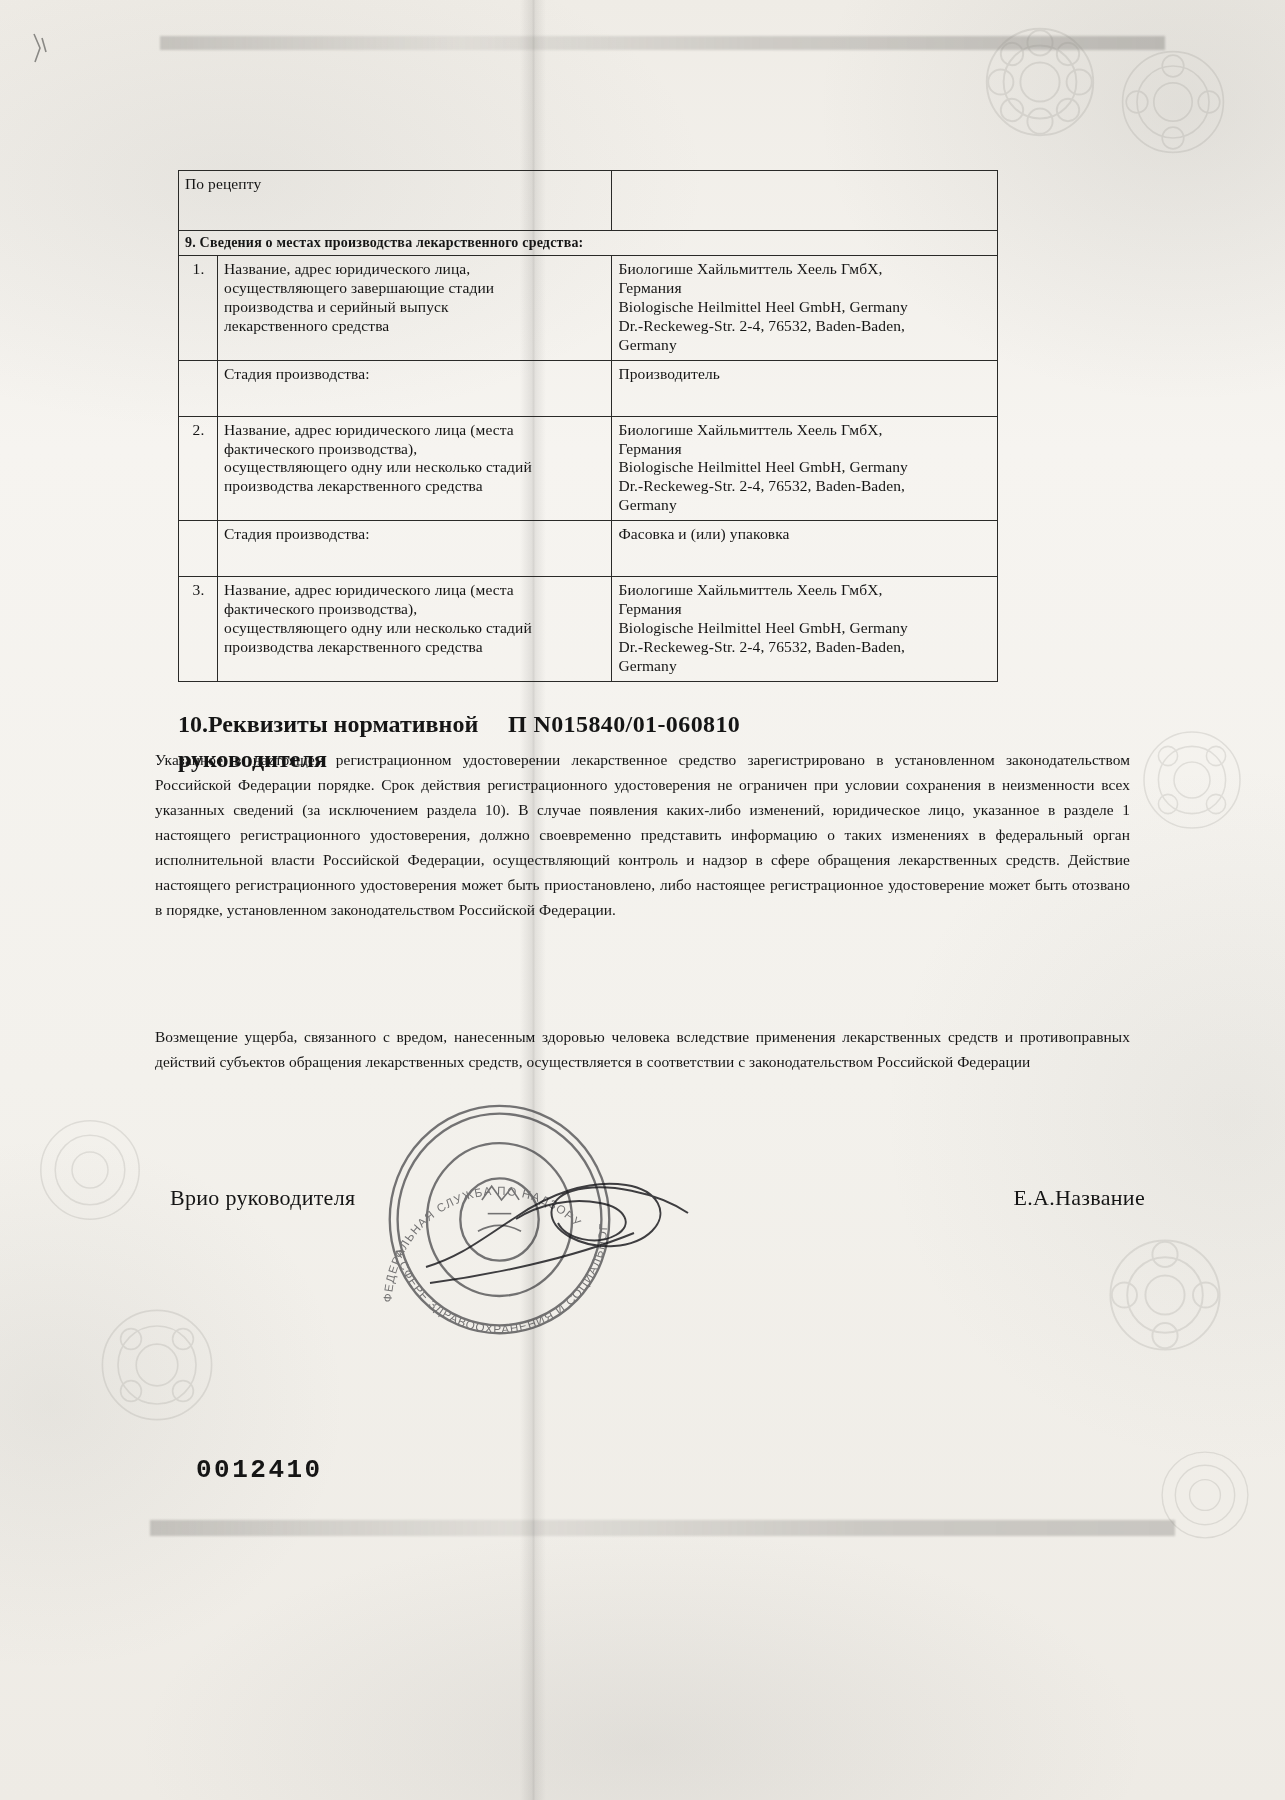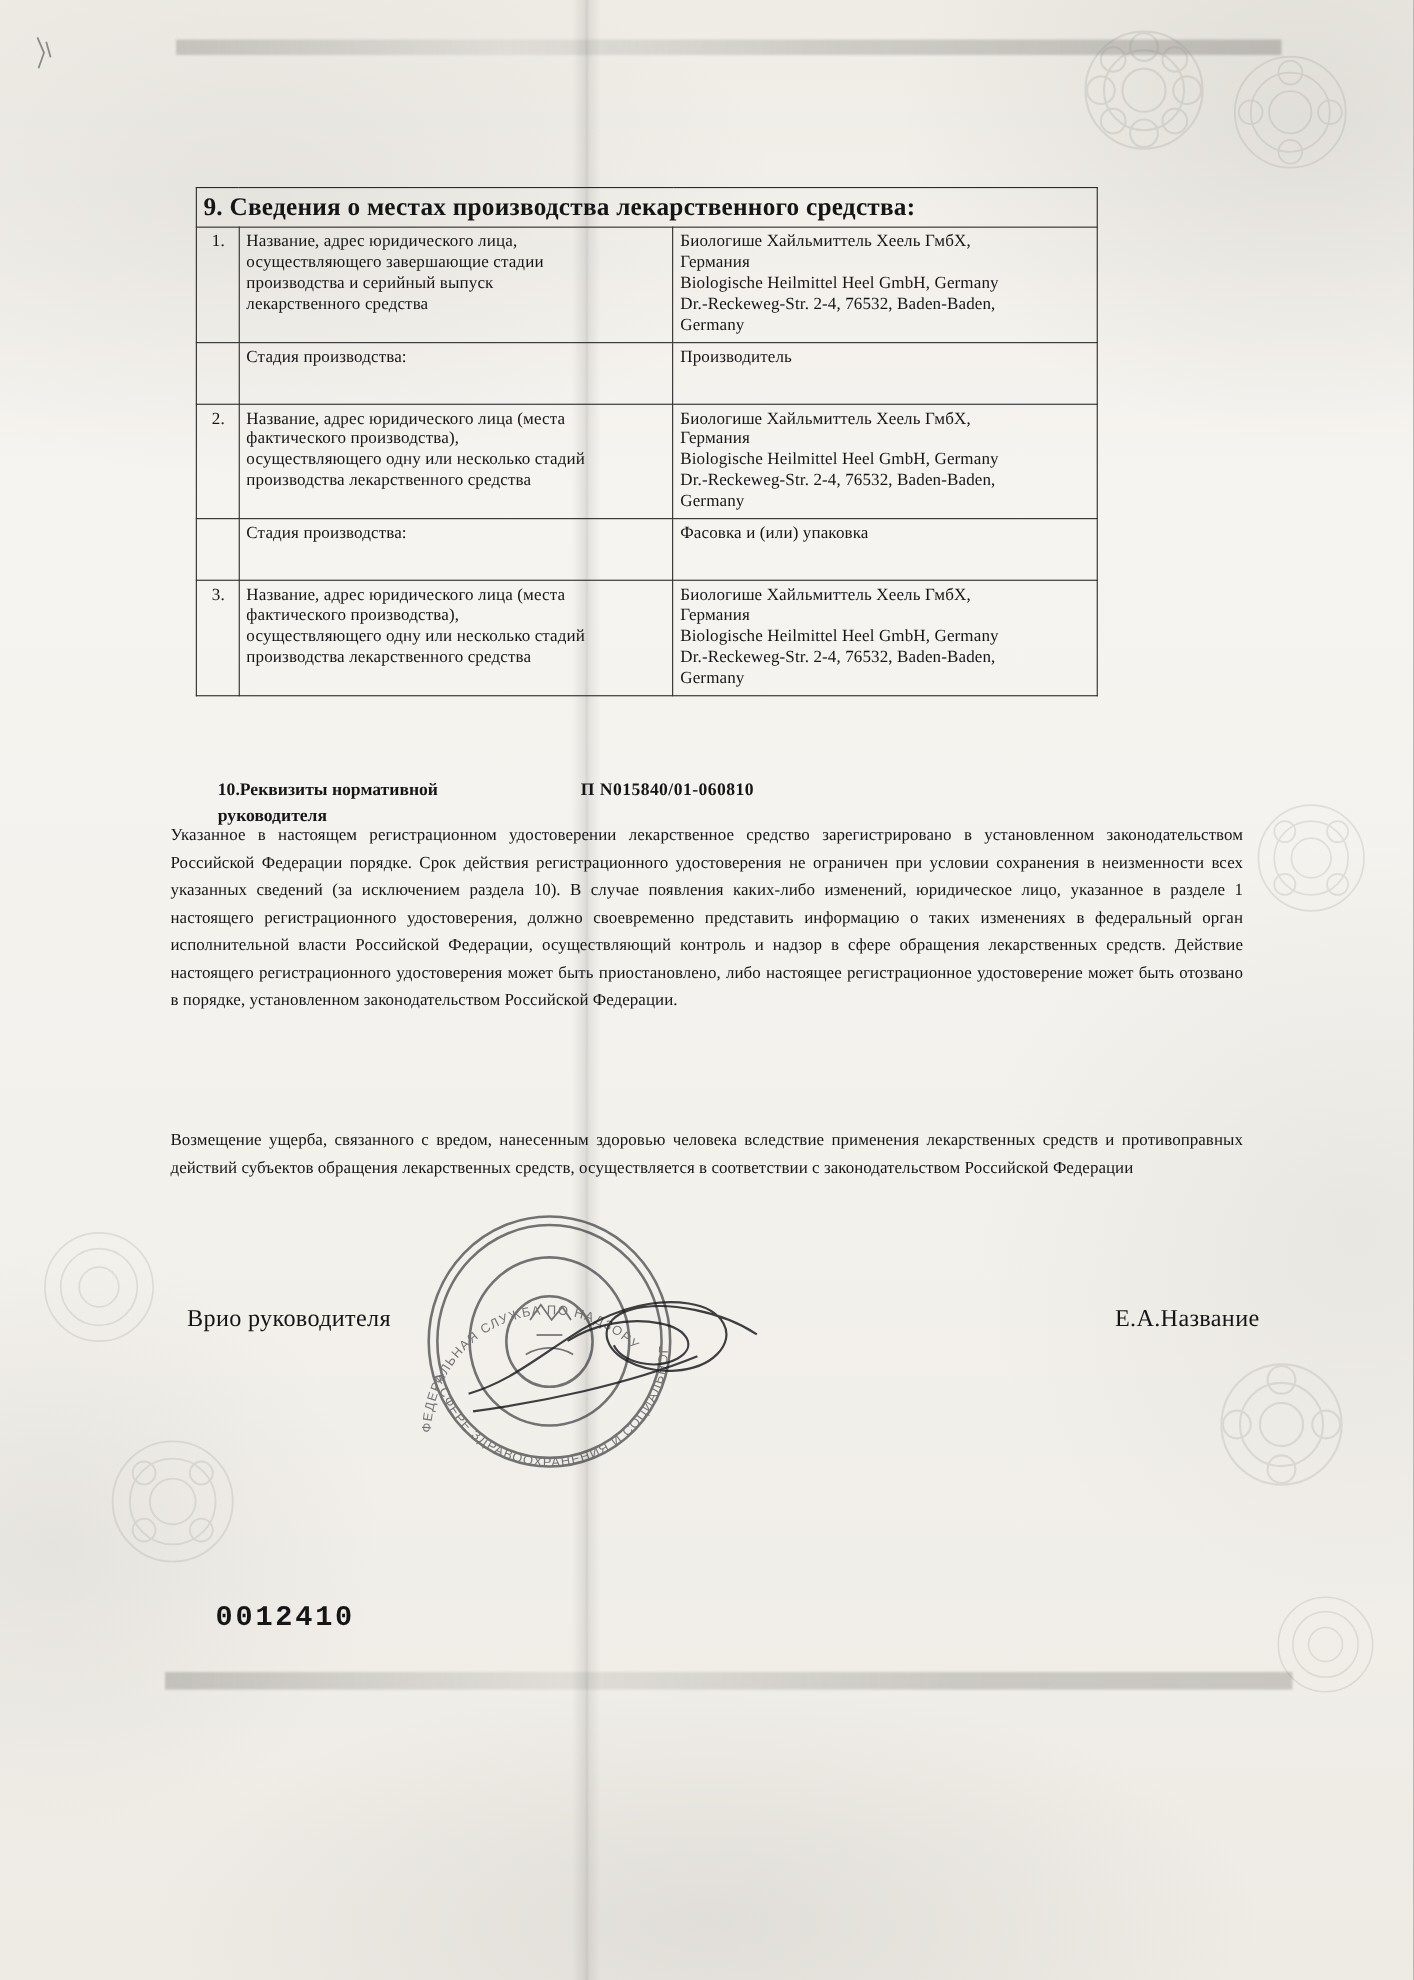--- a/index.html
+++ b/index.html
@@ -76,39 +76,38 @@
     padding: 4px 5px 5px 6px;
     vertical-align: top;
     letter-spacing: 0.1px;
   }
   .col-num  { width: 28px; text-align: center; vertical-align: middle; border-right: none; }
   .col-label{ width: 400px; border-left: none; }
   .col-val  { width: 392px; }
   .row-pres td { height: 50px; }
   .section-head td {
     font-weight: bold;
-    font-size: 23px;
+    font-size: 14px;
     border-left: 1.3px solid #2a2a28;
     border-right: 1.3px solid #2a2a28;
     padding: 3px 4px 4px 6px;
     letter-spacing: 0.2px;
   }
   .stage-row td { height: 46px; margin-left: 12px; }
   .tline { display: block; }
 
   
   .sec10 {
     position: absolute;
     left: 178px;
     top: 707px;
     width: 820px;
-    font-size: 16px;
+    font-size: 24px;
     font-weight: bold;
     line-height: 1.45;
-    margin-left: 20px;
   }
   .sec10 .sec10-title { display: inline-block; width: 330px; vertical-align: top; }
   .sec10 .sec10-num   { display: inline-block; font-weight: bold; letter-spacing: 0.4px; }
 
   
   .para {
     position: absolute;
     left: 155px;
     width: 975px;
     font-size: 15.4px;
@@ -288,20 +287,24 @@
     <svg viewBox="0 0 40 48">
         <g stroke="#3a3a38" stroke-width="1.6" fill="none">
       <path d="M10 6 L16 20 L11 34"></path>
           <path d="M18 10 L22 24"></path>
     </g>
       </svg>
   </div>
 
   <table class="doc-table">
     <tbody>
+      <tr class="row-pres">
+        <td colspan="2">По рецепту</td>
+        <td class="col-val"></td>
+      </tr>
 
       <tr class="section-head">
         <td colspan="3">9. Сведения о местах производства лекарственного средства:</td>
       </tr>
 
       <tr>
         <td class="col-num">1.</td>
         <td class="col-label">
           <span class="tline">Название, адрес юридического лица,</span>
           <span class="tline">осуществляющего завершающие стадии</span>

